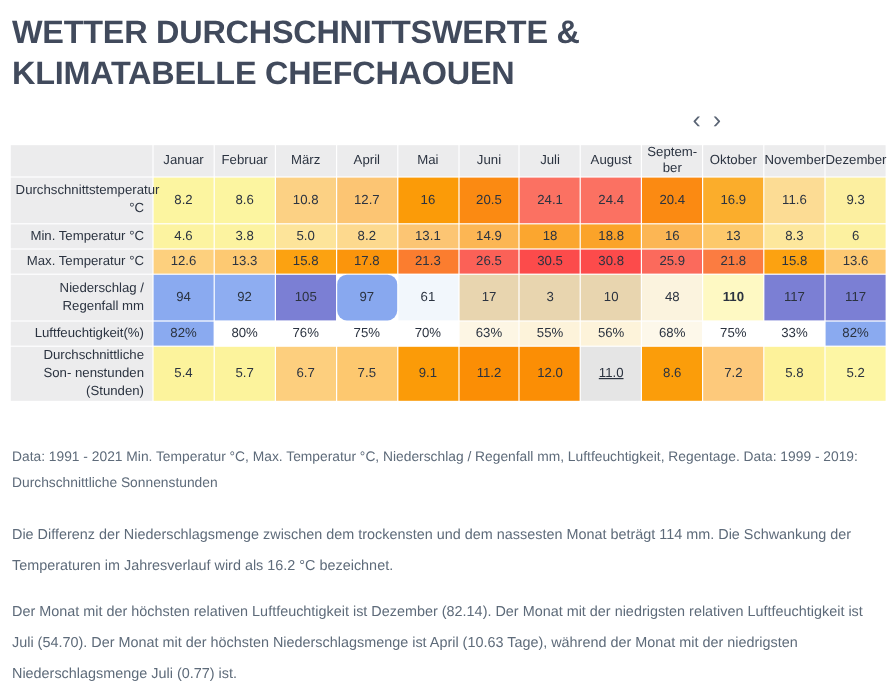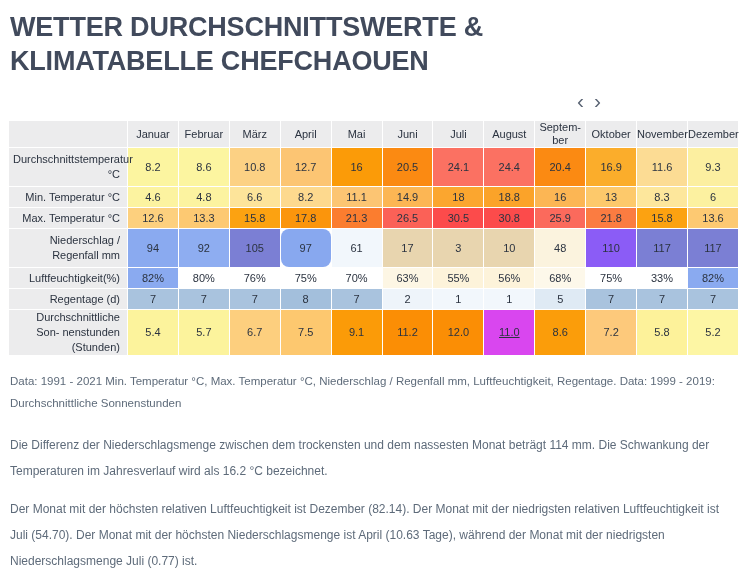--- a/index.html
+++ b/index.html
@@ -169,24 +169,24 @@
             <td class="cell" style="background: rgb(251, 113, 98);">24.1</td>
             <td class="cell" style="background: rgb(251, 113, 98);">24.4</td>
             <td class="cell" style="background: rgb(251, 138, 18);">20.4</td>
             <td class="cell" style="background: rgb(251, 173, 43);">16.9</td>
             <td class="cell" style="background: rgb(252, 220, 148);">11.6</td>
             <td class="cell" style="background: rgb(252, 239, 160);">9.3</td>
           </tr>
           <tr class="r-short">
             <th class="rowlabel">Min. Temperatur °C</th>
             <td class="cell" style="background: rgb(252, 243, 160);">4.6</td>
-            <td class="cell" style="background: rgb(252, 243, 160);">4.8</td>
-            <td class="cell" style="background: rgb(253, 228, 154);">6.6</td>
+            <td class="cell" style="background: rgb(252, 243, 160);">3.8</td>
+            <td class="cell" style="background: rgb(253, 228, 154);">5.0</td>
             <td class="cell" style="background: rgb(253, 217, 142);">8.2</td>
-            <td class="cell" style="background: rgb(252, 197, 115);">11.1</td>
+            <td class="cell" style="background: rgb(252, 197, 115);">13.1</td>
             <td class="cell" style="background: rgb(252, 182, 84);">14.9</td>
             <td class="cell" style="background: rgb(251, 166, 47);">18</td>
             <td class="cell" style="background: rgb(251, 163, 41);">18.8</td>
             <td class="cell" style="background: rgb(252, 182, 84);">16</td>
             <td class="cell" style="background: rgb(253, 201, 107);">13</td>
             <td class="cell" style="background: rgb(253, 231, 156);">8.3</td>
             <td class="cell" style="background: rgb(252, 241, 160);">6</td>
           </tr>
           <tr class="r-short">
             <th class="rowlabel">Max. Temperatur °C</th>
@@ -207,64 +207,49 @@
             <th class="rowlabel">Niederschlag / Regenfall mm</th>
             <td class="cell" style="background: rgb(138, 170, 240);">94</td>
             <td class="cell" style="background: rgb(142, 173, 241);">92</td>
             <td class="cell" style="background: rgb(123, 127, 212);">105</td>
             <td class="cell" style="background: rgb(136, 168, 239); border-radius: 8px;">97</td>
             <td class="cell" style="background: rgb(242, 247, 252);">61</td>
             <td class="cell" style="background: rgb(232, 213, 175);">17</td>
             <td class="cell" style="background: rgb(232, 213, 175);">3</td>
             <td class="cell" style="background: rgb(232, 213, 175);">10</td>
             <td class="cell" style="background: rgb(251, 243, 222);">48</td>
-            <td class="cell" style="background: #8b5cf6;">110</td>
+            <td class="cell" style="background: #fef9c3; font-weight: bold;">110</td>
             <td class="cell" style="background: rgb(123, 127, 212);">117</td>
             <td class="cell" style="background: rgb(123, 127, 212);">117</td>
           </tr>
           <tr class="r-short">
             <th class="rowlabel">Luftfeuchtigkeit(%)</th>
             <td class="cell" style="background: rgb(138, 170, 240);">82%</td>
             <td class="cell" style="background: rgb(255, 255, 255);">80%</td>
             <td class="cell" style="background: rgb(255, 255, 255);">76%</td>
             <td class="cell" style="background: rgb(255, 255, 255);">75%</td>
             <td class="cell" style="background: rgb(255, 255, 255);">70%</td>
             <td class="cell" style="background: rgb(253, 246, 228);">63%</td>
             <td class="cell" style="background: rgb(253, 243, 218);">55%</td>
             <td class="cell" style="background: rgb(253, 243, 218);">56%</td>
             <td class="cell" style="background: rgb(253, 248, 234);">68%</td>
             <td class="cell" style="background: rgb(255, 255, 255);">75%</td>
             <td class="cell" style="background: rgb(255, 255, 255);">33%</td>
             <td class="cell" style="background: rgb(138, 170, 240);">82%</td>
           </tr>
-          <tr class="r-short">
-            <th class="rowlabel">Regentage (d)</th>
-            <td class="cell" style="background: rgb(169, 195, 222);">7</td>
-            <td class="cell" style="background: rgb(169, 195, 222);">7</td>
-            <td class="cell" style="background: rgb(169, 195, 222);">7</td>
-            <td class="cell" style="background: rgb(163, 191, 220);">8</td>
-            <td class="cell" style="background: rgb(169, 195, 222);">7</td>
-            <td class="cell" style="background: rgb(238, 244, 250);">2</td>
-            <td class="cell" style="background: rgb(242, 247, 252);">1</td>
-            <td class="cell" style="background: rgb(242, 247, 252);">1</td>
-            <td class="cell" style="background: rgb(223, 234, 244);">5</td>
-            <td class="cell" style="background: rgb(169, 195, 222);">7</td>
-            <td class="cell" style="background: rgb(169, 195, 222);">7</td>
-            <td class="cell" style="background: rgb(169, 195, 222);">7</td>
-          </tr>
           <tr class="r-tall">
             <th class="rowlabel">Durchschnittliche Son- nenstunden (Stunden)</th>
             <td class="cell" style="background: rgb(252, 243, 156); margin-left: 36px;">5.4</td>
             <td class="cell" style="background: rgb(252, 243, 156);">5.7</td>
             <td class="cell" style="background: rgb(253, 207, 126);">6.7</td>
             <td class="cell" style="background: rgb(253, 200, 111);">7.5</td>
             <td class="cell" style="background: rgb(251, 155, 8);">9.1</td>
             <td class="cell" style="background: rgb(251, 142, 5);">11.2</td>
             <td class="cell" style="background: rgb(251, 142, 5);">12.0</td>
-            <td class="cell" style="background: #d946ef; text-decoration: underline;">11.0</td>
+            <td class="cell" style="background: #e5e5e5; text-decoration: underline;">11.0</td>
             <td class="cell" style="background: rgb(251, 157, 10);">8.6</td>
             <td class="cell" style="background: rgb(253, 201, 123);">7.2</td>
             <td class="cell" style="background: rgb(253, 242, 154);">5.8</td>
             <td class="cell" style="background: rgb(253, 246, 164);">5.2</td>
           </tr>
         </tbody>
     </table>
   </div>
 
   <div class="footnote">Data: 1991 - 2021 Min. Temperatur °C, Max. Temperatur °C, Niederschlag / Regenfall mm, Luftfeuchtigkeit, Regentage. Data: 1999 - 2019: Durchschnittliche Sonnenstunden</div>

